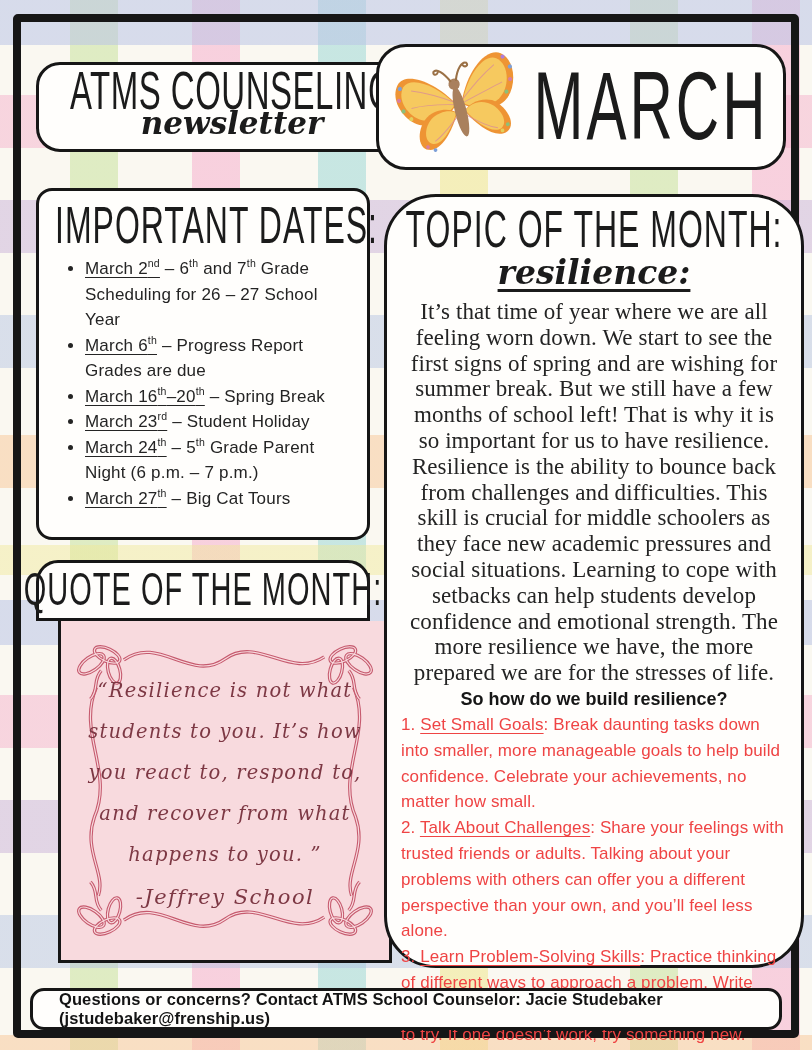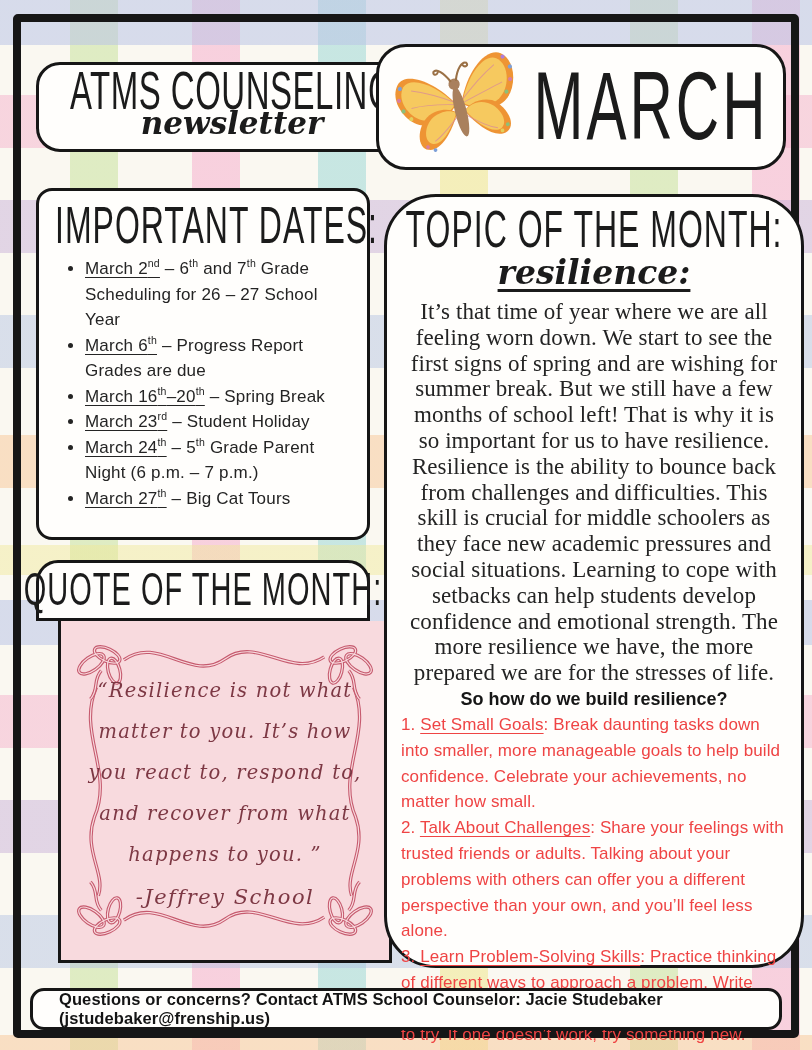--- a/index.html
+++ b/index.html
@@ -196,21 +196,21 @@
           <use href="#bow" class="rHeavy"></use>
           <use href="#bow" class="rLight"></use>
         </g>
       <g transform="translate(290,296) scale(-1,-1)">
           <use href="#bow" class="rHeavy"></use>
           <use href="#bow" class="rLight"></use>
         </g>
     </svg>
     <div class="quote-text-wrap">
       <span class="quote-line">“Resilience is not what</span>
-      <span class="quote-line">matter to you.  It’s how</span>
+      <span class="quote-line">students to you.  It’s how</span>
       <span class="quote-line">you react to, respond to,</span>
       <span class="quote-line">and recover from what</span>
       <span class="quote-line">happens to you. ”</span>
       <span class="quote-author">-Jeffrey School</span>
     </div>
   </div>
 
   <div class="cardbox topic-box">
     <span class="section-heading topic-heading">
       <span class="tall">TOPIC OF THE MONTH:</span>

